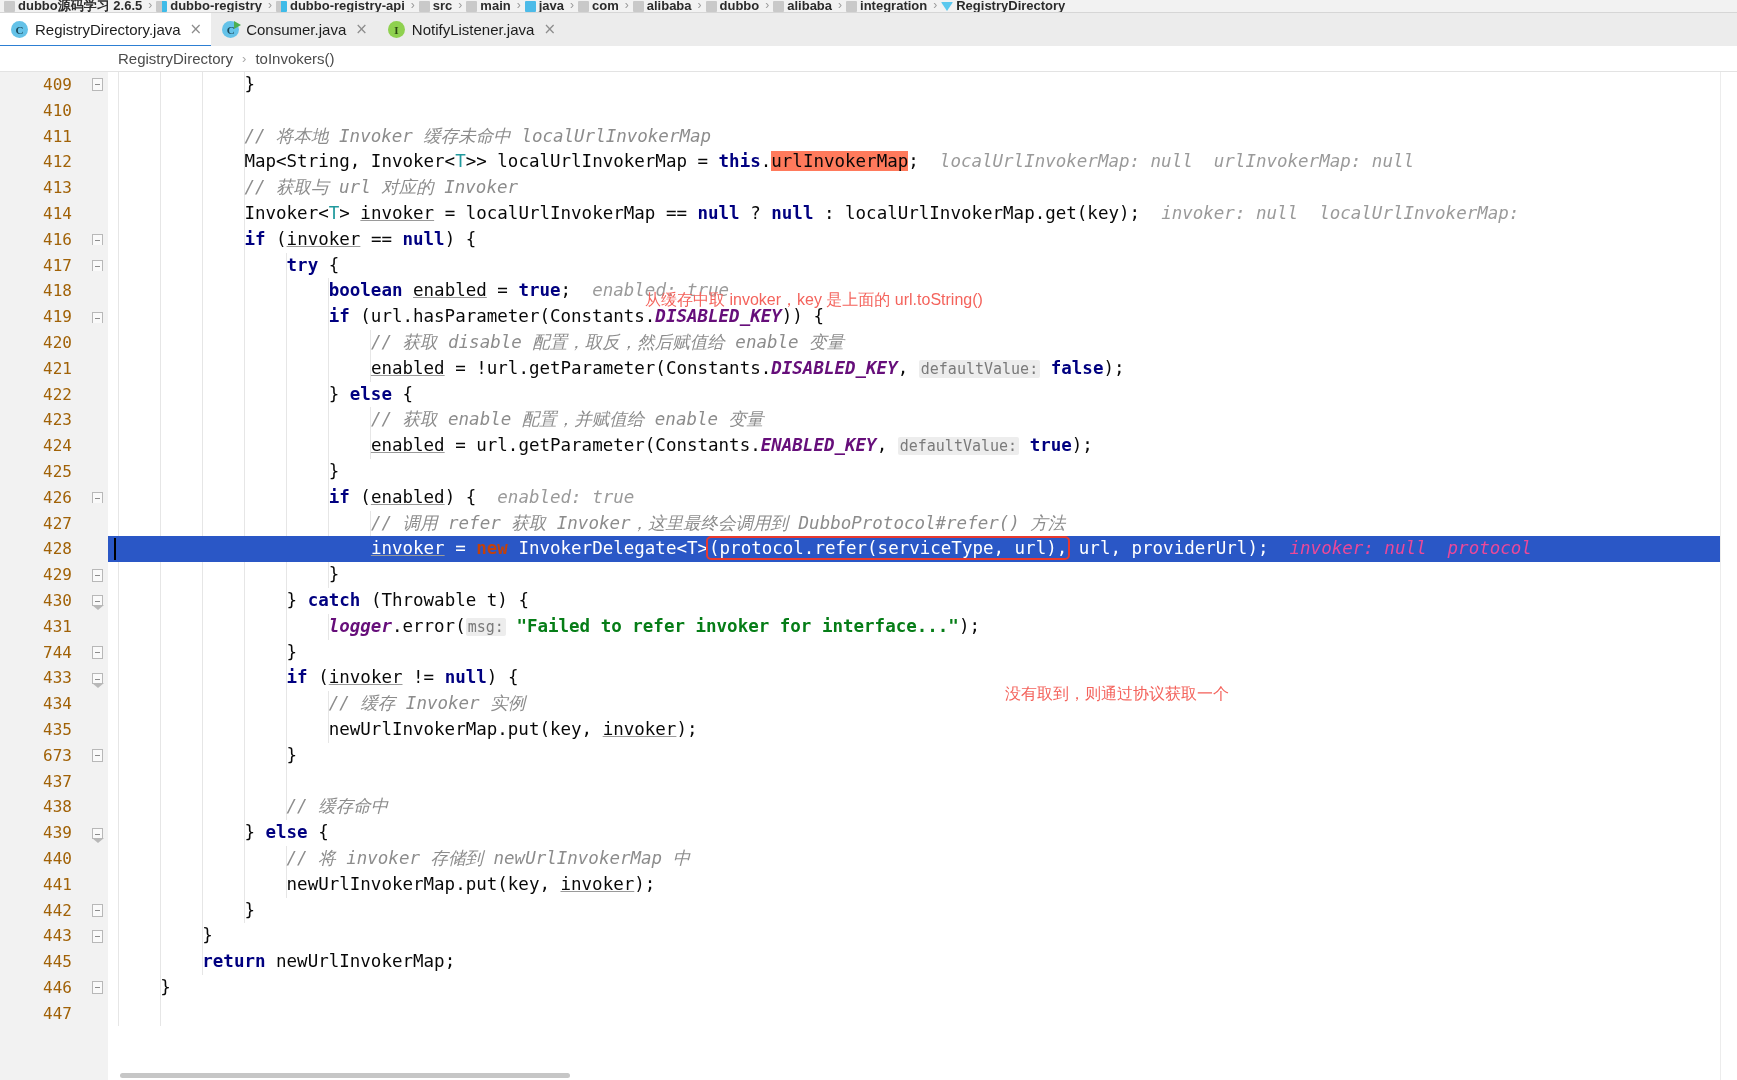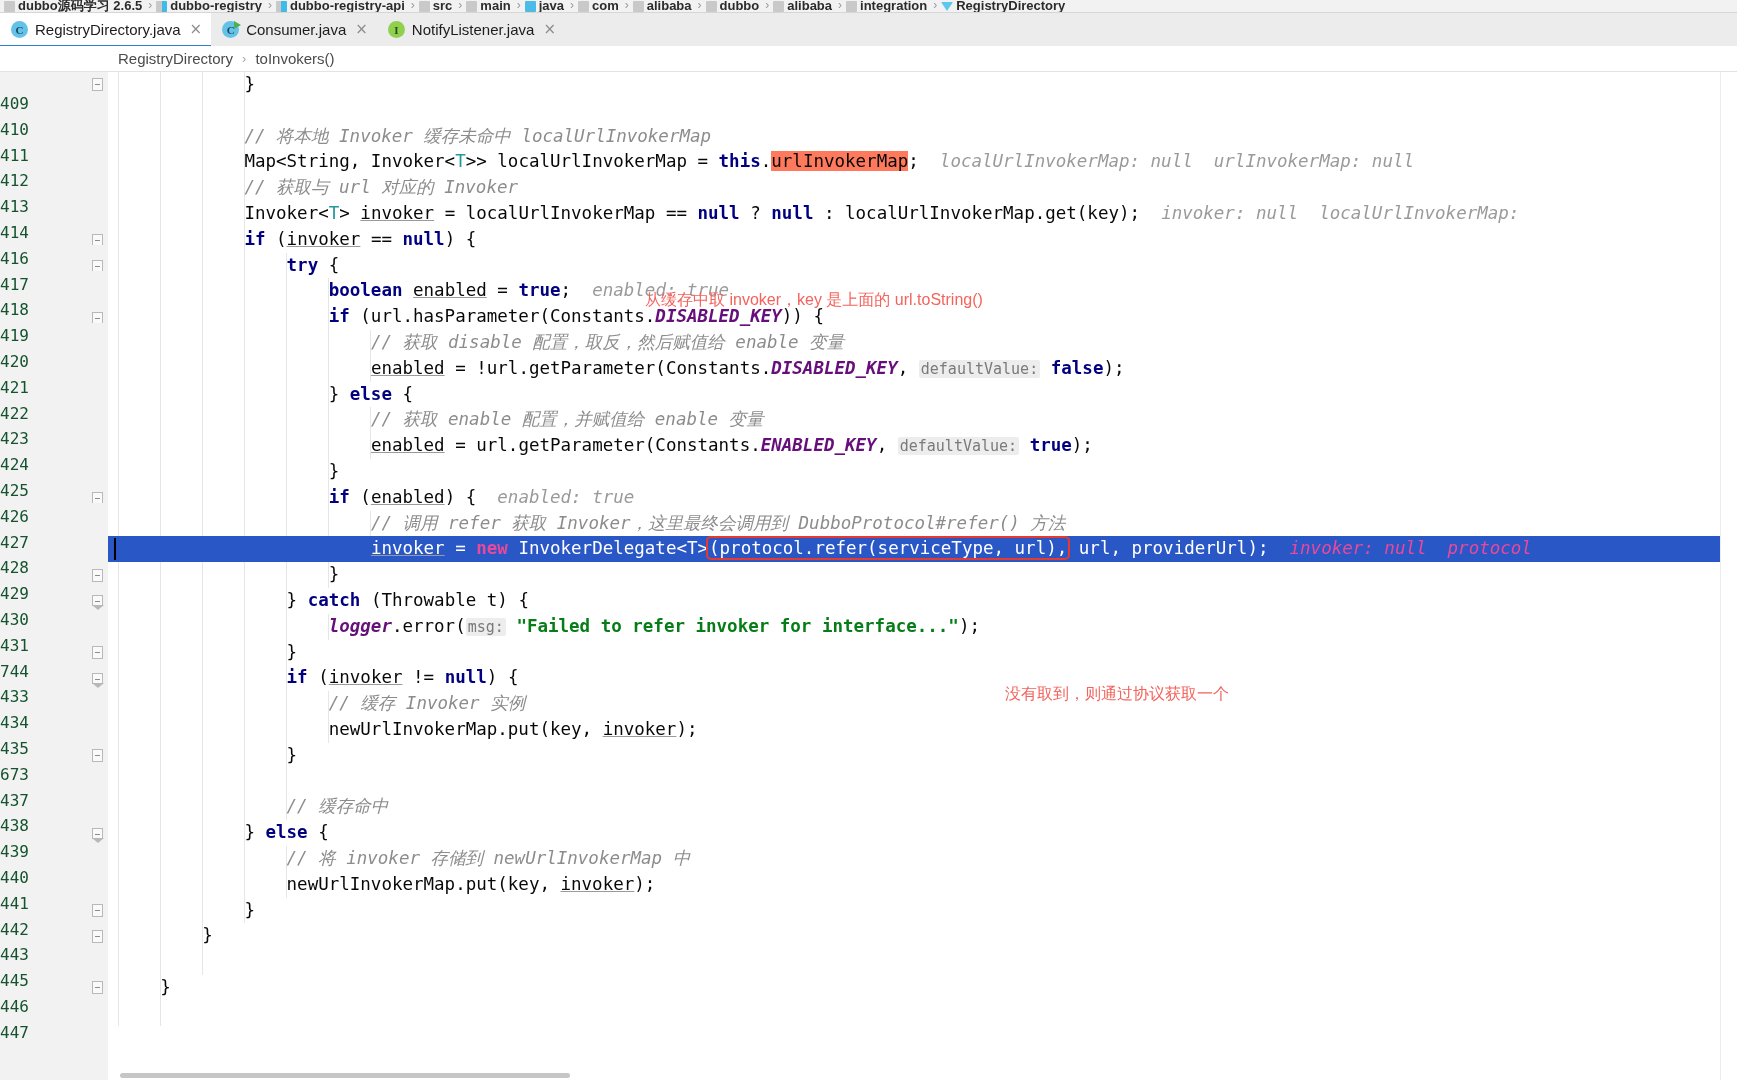--- a/index.html
+++ b/index.html
@@ -111,24 +111,23 @@
   .rows { position: absolute; left: 0; top: 0; width: 1737px; }
   .row {
     position: relative; height: 25.8px; white-space: pre;
     font-family: "DejaVu Sans Mono", monospace;
     font-size: 17.5px;
     line-height: 25.8px;
     color: #080808;
   }
   .row .ln {
     position: absolute; left: 0; top: 0; width: 72px;
-    text-align: left;
-    color: #14532d; font-size: 16px;
+    text-align: right;
+    color: #a16207; font-size: 16px;
     font-family: "DejaVu Sans Mono", monospace;
-    margin-top: 19px;
   }
   .row .fold {
     position: absolute; left: 88px; top: 0; width: 18px; height: 25.8px;
     display: flex; align-items: center; justify-content: center;
   }
   .fold-mark {
     width: 11px; height: 13px; position: relative;
     border: 1px solid #b8b8b8; background: #fafafa;
   }
   .fold-mark::before {
@@ -172,21 +171,21 @@
   .row.caretline { }
   .sel-band {
     position: absolute; left: 108px; top: 0; right: 0; height: 25.8px;
     background: #2a57c6;
   }
   .caret {
     position: absolute; left: 114px; top: 2px; width: 2px; height: 22px;
     background: #000000;
   }
   .row.sel .code { color: #ffffff; z-index: 2; }
-  .row.sel .code .kw { color: #ec4899; }
+  .row.sel .code .kw { color: #c2410c; }
   .row.sel .code .hint { color: #ec4899; }
 
   .redbox {
     outline: 2px solid #e8392f;
     border-radius: 3px;
     padding: 0 1px;
   }
 
   
   .annot {
@@ -324,21 +323,21 @@
       <div class="row"><div class="iguide" style="left: 118px;"></div><div class="iguide" style="left: 160.08px;"></div><div class="iguide" style="left: 202.16px;"></div><div class="iguide" style="left: 244.24px;"></div><div class="iguide" style="left: 286.32px;"></div><div class="iguide" style="left: 328.4px;"></div><div class="ln">434</div><div class="code">                    <span class="cmt">// 缓存 Invoker 实例</span></div></div>
       <div class="row"><div class="iguide" style="left: 118px;"></div><div class="iguide" style="left: 160.08px;"></div><div class="iguide" style="left: 202.16px;"></div><div class="iguide" style="left: 244.24px;"></div><div class="iguide" style="left: 286.32px;"></div><div class="iguide" style="left: 328.4px;"></div><div class="ln">435</div><div class="code">                    newUrlInvokerMap.put(key, <span class="ul">invoker</span>);</div></div>
       <div class="row"><div class="iguide" style="left: 118px;"></div><div class="iguide" style="left: 160.08px;"></div><div class="iguide" style="left: 202.16px;"></div><div class="iguide" style="left: 244.24px;"></div><div class="iguide" style="left: 286.32px;"></div><div class="ln">673</div><div class="fold"><div class="fold-mark"></div></div><div class="code">                }</div></div>
       <div class="row"><div class="iguide" style="left: 118px;"></div><div class="iguide" style="left: 160.08px;"></div><div class="iguide" style="left: 202.16px;"></div><div class="iguide" style="left: 244.24px;"></div><div class="iguide" style="left: 286.32px;"></div><div class="ln">437</div><div class="code"></div></div>
       <div class="row"><div class="iguide" style="left: 118px;"></div><div class="iguide" style="left: 160.08px;"></div><div class="iguide" style="left: 202.16px;"></div><div class="iguide" style="left: 244.24px;"></div><div class="iguide" style="left: 286.32px;"></div><div class="ln">438</div><div class="code">                <span class="cmt">// 缓存命中</span></div></div>
       <div class="row"><div class="iguide" style="left: 118px;"></div><div class="iguide" style="left: 160.08px;"></div><div class="iguide" style="left: 202.16px;"></div><div class="iguide" style="left: 244.24px;"></div><div class="ln">439</div><div class="fold"><div class="fold-mark open openarrow"></div></div><div class="code">            } <span class="kw">else</span> {</div></div>
       <div class="row"><div class="iguide" style="left: 118px;"></div><div class="iguide" style="left: 160.08px;"></div><div class="iguide" style="left: 202.16px;"></div><div class="iguide" style="left: 244.24px;"></div><div class="iguide" style="left: 286.32px;"></div><div class="ln">440</div><div class="code">                <span class="cmt">// 将 invoker 存储到 newUrlInvokerMap 中</span></div></div>
       <div class="row"><div class="iguide" style="left: 118px;"></div><div class="iguide" style="left: 160.08px;"></div><div class="iguide" style="left: 202.16px;"></div><div class="iguide" style="left: 244.24px;"></div><div class="iguide" style="left: 286.32px;"></div><div class="ln">441</div><div class="code">                newUrlInvokerMap.put(key, <span class="ul">invoker</span>);</div></div>
       <div class="row"><div class="iguide" style="left: 118px;"></div><div class="iguide" style="left: 160.08px;"></div><div class="iguide" style="left: 202.16px;"></div><div class="iguide" style="left: 244.24px;"></div><div class="ln">442</div><div class="fold"><div class="fold-mark"></div></div><div class="code">            }</div></div>
       <div class="row"><div class="iguide" style="left: 118px;"></div><div class="iguide" style="left: 160.08px;"></div><div class="iguide" style="left: 202.16px;"></div><div class="ln">443</div><div class="fold"><div class="fold-mark"></div></div><div class="code">        }</div></div>
-      <div class="row"><div class="iguide" style="left: 118px;"></div><div class="iguide" style="left: 160.08px;"></div><div class="iguide" style="left: 202.16px;"></div><div class="ln">445</div></div>
+      <div class="row"><div class="iguide" style="left: 118px;"></div><div class="iguide" style="left: 160.08px;"></div><div class="iguide" style="left: 202.16px;"></div><div class="ln">445</div><div class="code">        <span class="kw">return</span> newUrlInvokerMap;</div></div>
       <div class="row"><div class="iguide" style="left: 118px;"></div><div class="iguide" style="left: 160.08px;"></div><div class="ln">446</div><div class="fold"><div class="fold-mark"></div></div><div class="code">    }</div></div>
       <div class="row"><div class="iguide" style="left: 118px;"></div><div class="iguide" style="left: 160.08px;"></div><div class="ln">447</div><div class="code"></div></div>
     </div>
   <div class="right-rail"></div>
   <div class="hscroll"></div>
 <div class="annot" style="left: 645px; top: 218px;">从缓存中取 invoker，key 是上面的 url.toString()</div>
     <div class="annot" style="left: 1005px; top: 612px;">没有取到，则通过协议获取一个</div>
   </div>
 
 </body></html>

